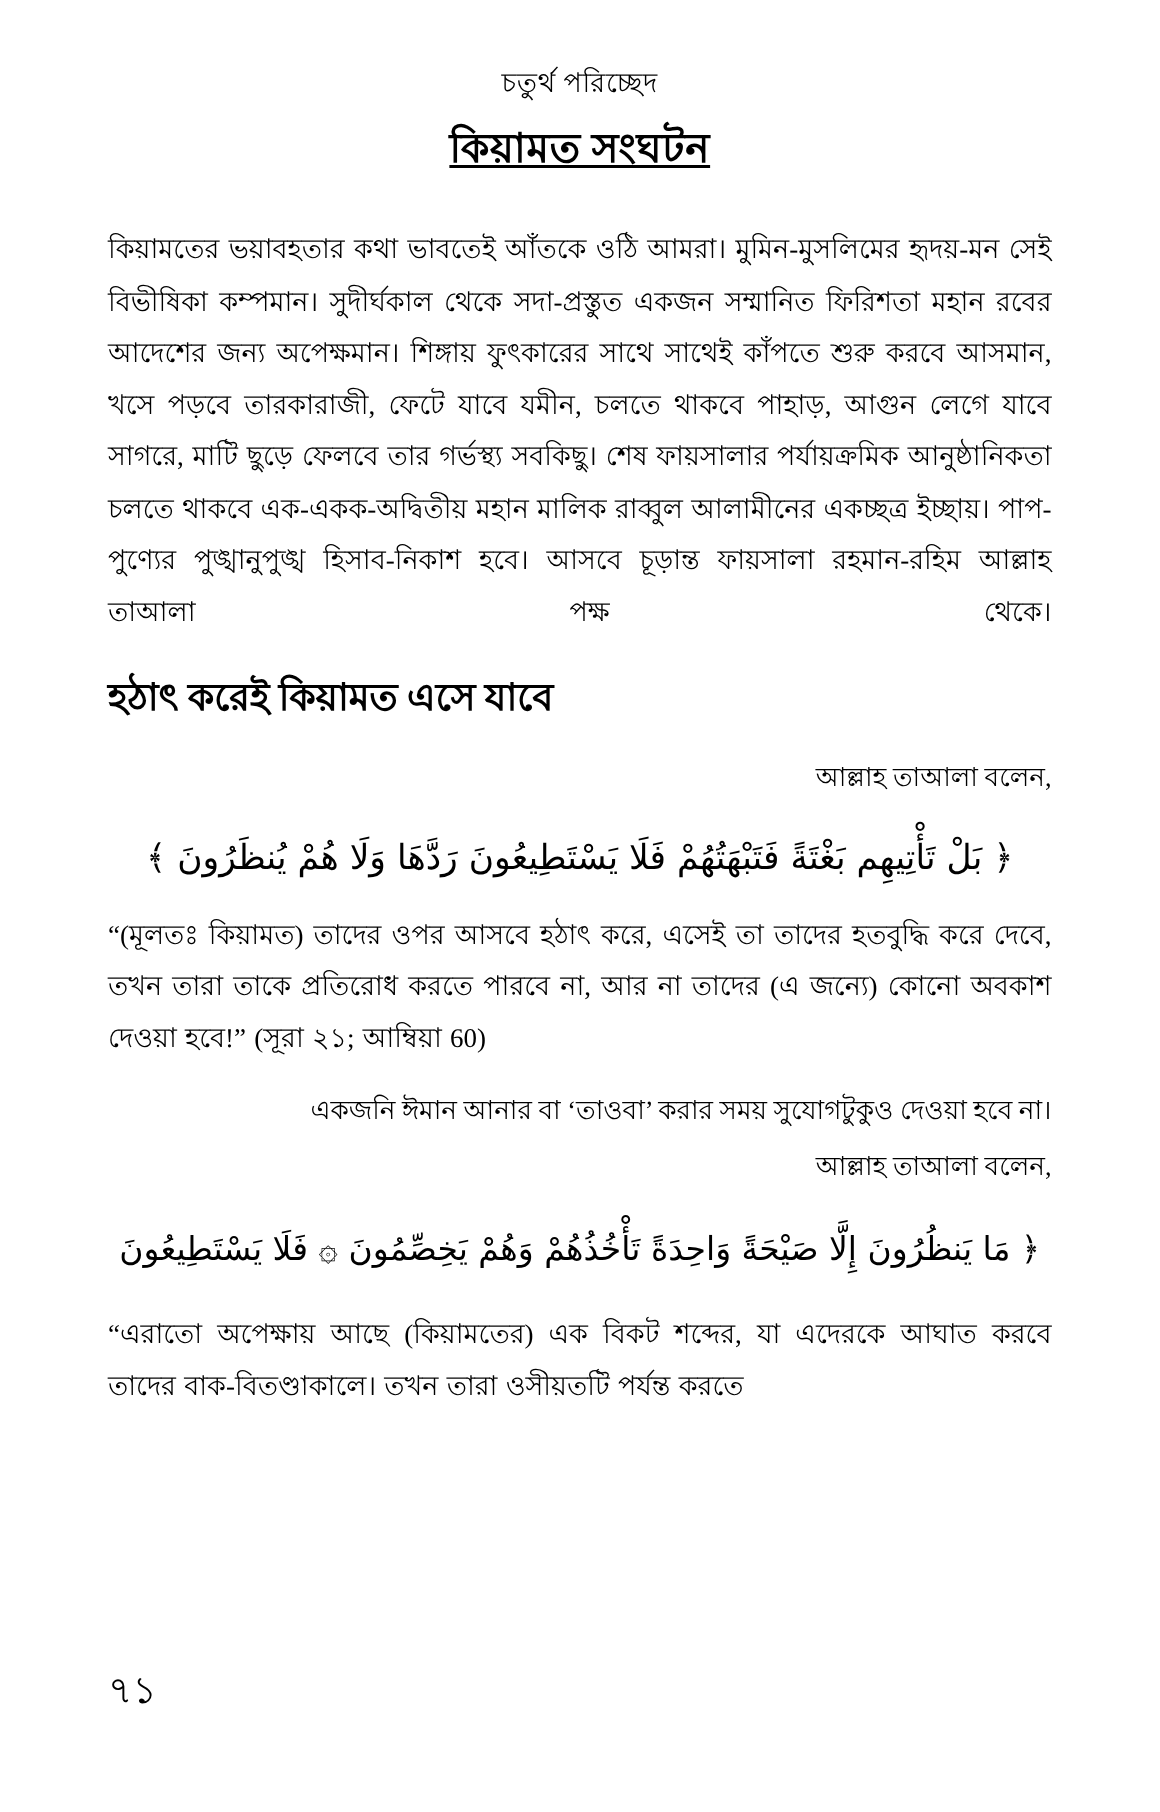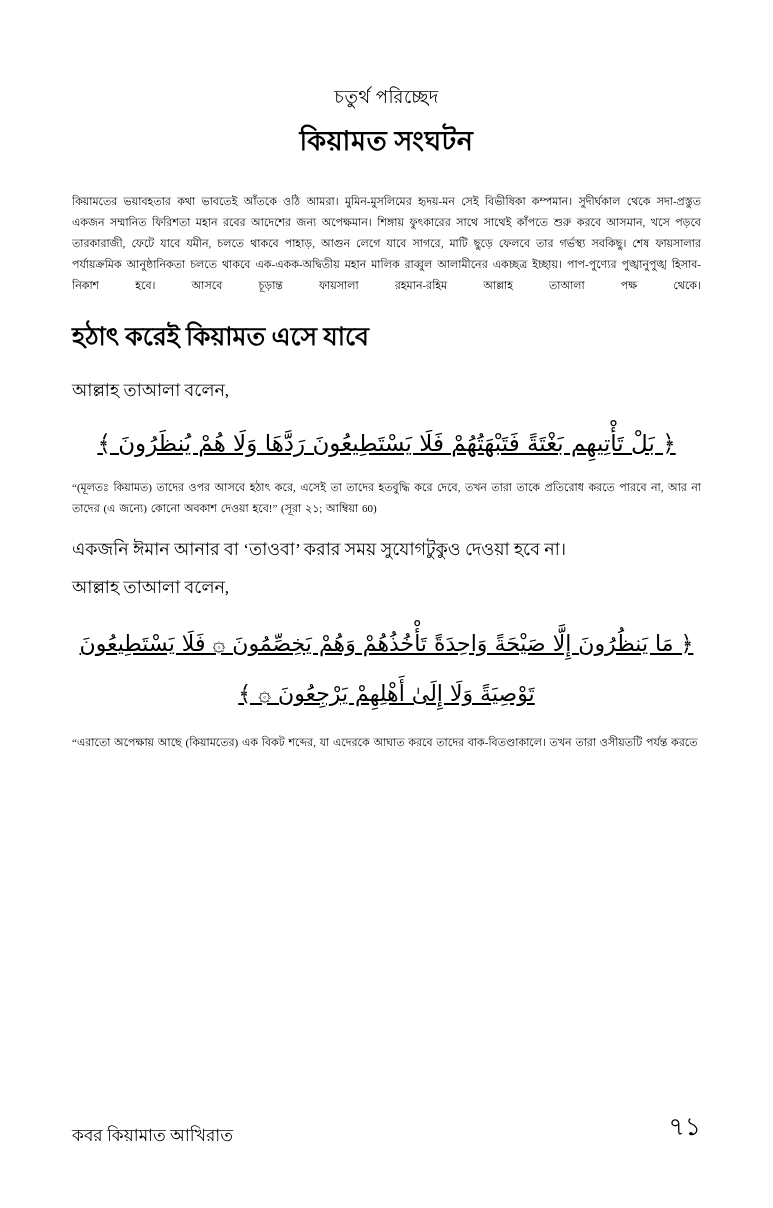--- a/index.html
+++ b/index.html
@@ -14,38 +14,39 @@
     font-family: "Liberation Serif", serif;
     color: #000000;
     overflow: hidden;
   }
   .page {
     position: absolute;
     left: 0; top: 0;
     width: 773px;
     height: 1208px;
     box-sizing: border-box;
-    padding: 83px 72px 60px 72px;
+    padding: 41px 72px 60px 72px;
   }
   .chapter-label {
     text-align: center;
     font-size: 18px;
     letter-spacing: 0.5px;
     margin: 0 0 6px 0;
     font-family: "Liberation Serif", serif;
   }
   .chapter-title {
     text-align: center;
     font-size: 27px;
     font-weight: bold;
     margin: 0 0 26px 0;
     letter-spacing: 0.5px;
+    text-decoration: underline;
   }
   p.body-text {
-    font-size: 11px;
+    font-size: 18px;
     line-height: 1.92;
     text-align: justify;
     text-align-last: left;
     margin: 0 0 14px 0;
     word-spacing: 1px;
   }
   p.body-text.last-center {
     text-align-last: justify;
   }
   .section-head {
@@ -55,32 +56,32 @@
     text-align: left;
   }
   .arabic {
     direction: rtl;
     text-align: center;
     font-family: "DejaVu Sans", sans-serif;
     font-size: 23px;
     line-height: 1.75;
     margin: 16px 0 14px 0;
     letter-spacing: 0px;
-    text-decoration: underline;
   }
   .arabic.two-line {
     font-size: 22px;
     line-height: 2.0;
     margin: 18px 0 16px 0;
     text-align: center;
   }
   .short-line {
     font-size: 17.5px;
     line-height: 1.9;
     margin: 0 0 4px 0;
+    text-align: right;
   }
   .footer {
     position: absolute;
     left: 72px;
     right: 72px;
     bottom: 58px;
     display: flex;
     align-items: flex-end;
     justify-content: space-between;
   }
@@ -108,22 +109,20 @@
 
   <div class="arabic">﴿ بَلْ تَأْتِيهِم بَغْتَةً فَتَبْهَتُهُمْ فَلَا يَسْتَطِيعُونَ رَدَّهَا وَلَا هُمْ يُنظَرُونَ ﴾</div>
 
   <p class="body-text">“(মূলতঃ কিয়ামত) তাদের ওপর আসবে হঠাৎ করে, এসেই তা তাদের হতবুদ্ধি করে দেবে, তখন তারা তাকে প্রতিরোধ করতে পারবে না, আর না তাদের (এ জন্যে) কোনো অবকাশ দেওয়া হবে!” (সূরা ২১; আম্বিয়া 60)</p>
 
   <p class="short-line">একজনি ঈমান আনার বা ‘তাওবা’ করার সময় সুযোগটুকুও দেওয়া হবে না।</p>
 
   <p class="short-line">আল্লাহ তাআলা বলেন,</p>
 
   <div class="arabic two-line">﴿ مَا يَنظُرُونَ إِلَّا صَيْحَةً وَاحِدَةً تَأْخُذُهُمْ وَهُمْ يَخِصِّمُونَ ۞ فَلَا يَسْتَطِيعُونَ</div>
-  <div class="arabic two-line" style="margin-top:-10px;">تَوْصِيَةً وَلَا إِلَىٰ أَهْلِهِمْ يَرْجِعُونَ ۞ ﴾</div>
 
   <p class="body-text">“এরাতো অপেক্ষায় আছে (কিয়ামতের) এক বিকট শব্দের, যা এদেরকে আঘাত করবে তাদের বাক-বিতণ্ডাকালে। তখন তারা ওসীয়তটি পর্যন্ত করতে</p>
 
   <div class="footer">
-    <div class="footer-title">কবর কিয়ামাত আখিরাত</div>
     <div class="footer-page">৭১</div>
   </div>
 
 </div>
 
 </body></html>

